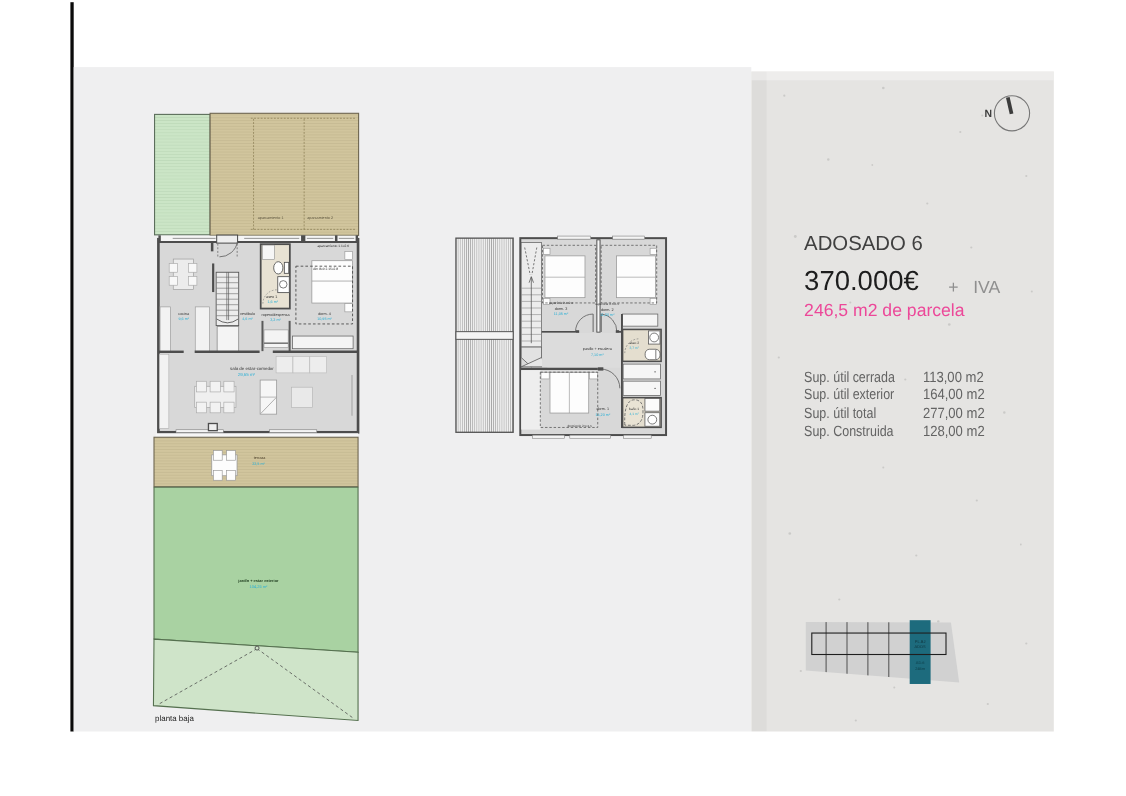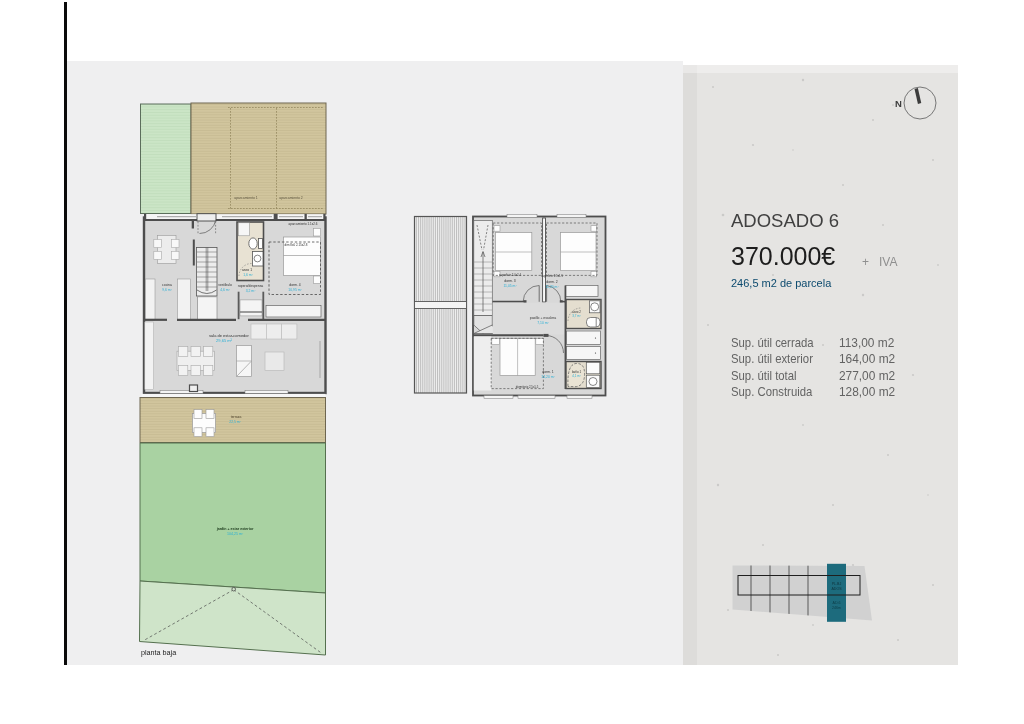--- a/index.html
+++ b/index.html
@@ -465,23 +465,23 @@
     <text x="836.5" y="589.5" text-anchor="middle" font-size="3.6" fill="#10343c">ADOS</text>
     <text x="836.5" y="604" text-anchor="middle" font-size="3.6" fill="#0d3d47">AD.6</text>
     <text x="836.5" y="609" text-anchor="middle" font-size="3.6" fill="#0d3d47">246m</text>
   </g>
 </svg>
 
 <div class="abs" style="left:731px;top:212.2px;font-size:18.5px;line-height:18.5px;color:#404040;">ADOSADO 6</div>
 
 <div class="abs" style="left:731px;top:244.3px;font-size:25px;line-height:25px;font-weight:normal;color:#1d1d1d;">370.000€</div>
 
-<div class="abs" style="left:862px;top:256.2px;font-size:12px;line-height:12px;color:#8f8f8f;">+&nbsp;&nbsp;&nbsp;IVA</div>
-
-<div class="abs" style="left:731px;top:277.3px;font-size:11px;line-height:12.5px;color:#0c4a6e;">246,5 m2 de parcela</div>
+<div class="abs" style="left:862px;top:256.2px;font-size:16px;line-height:12px;color:#8f8f8f;">+&nbsp;&nbsp;&nbsp;IVA</div>
+
+<div class="abs" style="left:731px;top:277.3px;font-size:16px;line-height:12.5px;color:#ec4899;">246,5 m2 de parcela</div>
 
 <div class="abs" style="left:731px;top:335px;font-size:13.5px;color:#636363;line-height:16.45px;transform:scaleX(0.84);transform-origin:0 0;">
   <div>Sup. útil cerrada</div>
   <div>Sup. útil exterior</div>
   <div>Sup. útil total</div>
   <div>Sup. Construida</div>
 </div>
 
 <div class="abs" style="left:839px;top:335px;font-size:13.5px;color:#636363;line-height:16.45px;transform:scaleX(0.88);transform-origin:0 0;">
   <div>113,00 m2</div>

